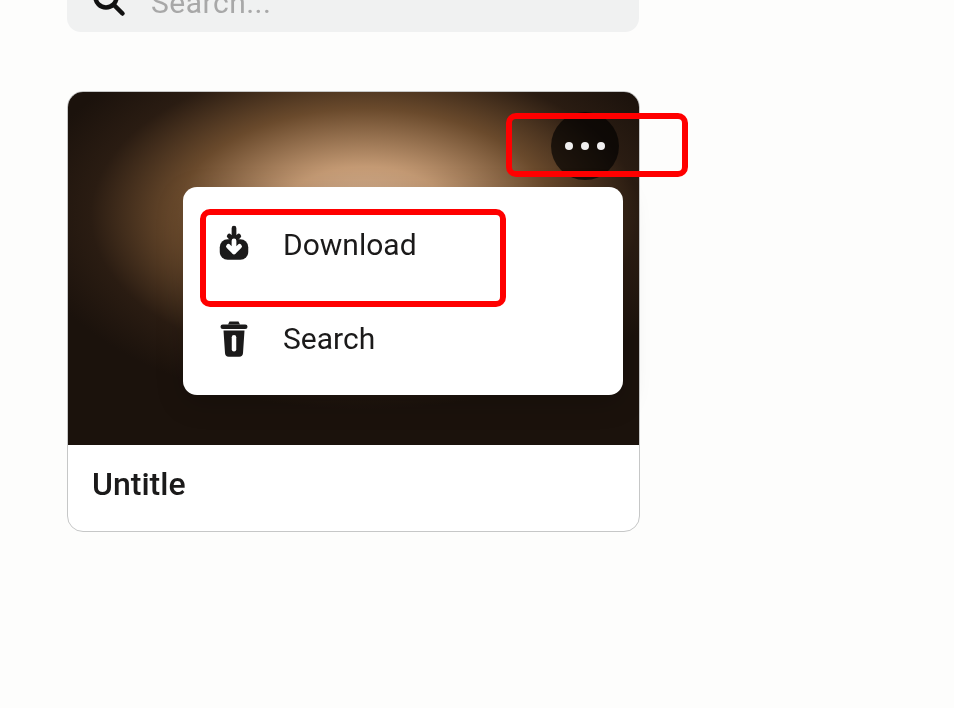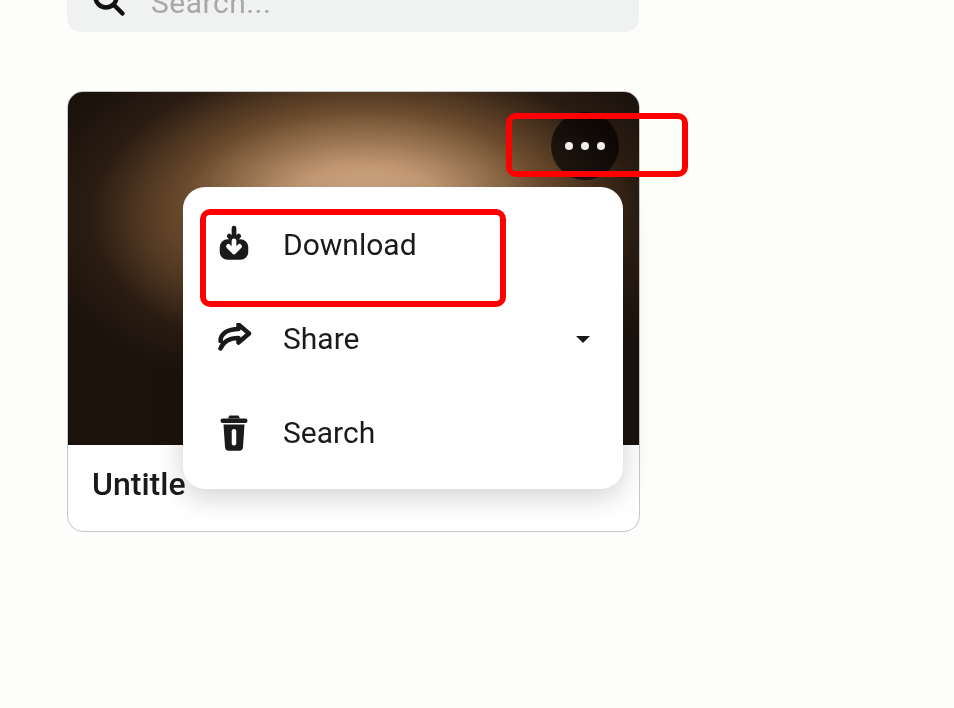--- a/index.html
+++ b/index.html
@@ -84,21 +84,21 @@
       font-size: 32px;
       color: #1b1a1a;
       font-weight: 500;
     }
     .context-menu {
       position: absolute;
       top: 187px;
       left: 183px;
       width: 440px;
       background: #ffffff;
-      border-radius: 22px;
+      border-radius: 14px;
       box-shadow: 0 8px 28px rgba(0,0,0,0.18);
       padding: 10px 0;
       z-index: 10;
     }
     .menu-item {
       display: flex;
       align-items: center;
       padding: 28px 32px;
       gap: 30px;
       cursor: pointer;
@@ -170,33 +170,20 @@
       <svg width="38" height="38" viewBox="0 0 24 24" fill="#1b1a1a">
         <path d="M12 2 L12 10 M12 10 L9 7 M12 10 L15 7" stroke="#1b1a1a" stroke-width="3" stroke-linecap="round" fill="none"></path>
         <rect x="3" y="9" width="18" height="13" rx="5"></rect>
         <path d="M12 10 L12 17 M12 17 L8.5 13.5 M12 17 L15.5 13.5" stroke="#ffffff" stroke-width="3" stroke-linecap="round" stroke-linejoin="round" fill="none"></path>
       </svg>
     </span>
     <span class="label">Download</span>
   </div>
   <div class="menu-item">
     <span class="micon">
-      <svg width="38" height="30" viewBox="0 0 24 20" fill="none" stroke="#1b1a1a" stroke-width="3" stroke-linecap="round" stroke-linejoin="round">
-        <path d="M3 12 C3 7, 8 4, 15 4 L15 1 L22 7 L15 13 L15 10 C9 10, 5 12, 3 17"></path>
-      </svg>
-    </span>
-    <span class="label">Share</span>
-    <span class="caret">
-      <svg width="16" height="10" viewBox="0 0 16 10" fill="#1b1a1a">
-        <path d="M1 1 L8 8 L15 1 Z"></path>
-      </svg>
-    </span>
-  </div>
-  <div class="menu-item">
-    <span class="micon">
       <svg width="36" height="40" viewBox="0 0 24 26" fill="#1b1a1a">
         <path d="M9 2 L15 2 L16 4 L8 4 Z"></path>
         <rect x="3" y="4" width="18" height="3" rx="1.5"></rect>
         <path d="M5 8 L19 8 L18 23 C18 24.5 17 25.5 15.5 25.5 L8.5 25.5 C7 25.5 6 24.5 6 23 Z"></path>
         <rect x="10.5" y="11" width="3" height="11" rx="1.5" fill="#ffffff"></rect>
       </svg>
     </span>
     <span class="label">Search</span>
   </div>
 </div>

